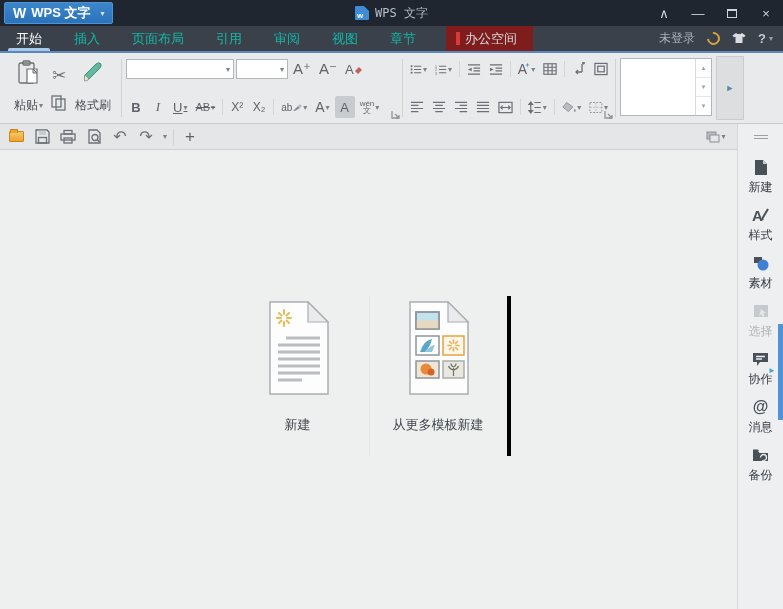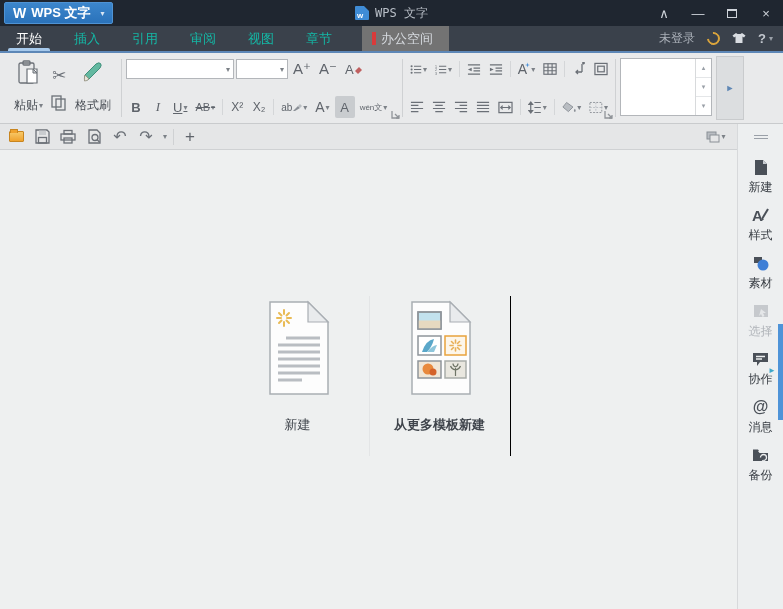--- a/index.html
+++ b/index.html
@@ -20,21 +20,21 @@
   .title-text { color:#b9bfc7; font-size:12px; font-family:"DejaVu Sans Mono","Liberation Mono",monospace; }
   .win-controls { margin-left:auto; display:flex; align-items:center; height:100%; }
   .win-btn { width:34px; height:100%; display:flex; align-items:center; justify-content:center; color:#cfd4da; font-size:13px; cursor:pointer; }
   .win-btn .maxbox { width:10px; height:9px; border:1px solid #cfd4da; border-top-width:2px; display:block; }
 
   
   .menubar { height:25px; background:#3a414b; display:flex; align-items:stretch; flex:0 0 auto; }
   .tab { padding:0 16px; display:flex; align-items:center; color:#14b8a6; font-size:13px; position:relative; cursor:pointer; }
   .tab.active { color:#ffffff; }
   .tab.active::after { content:""; position:absolute; left:8px; right:8px; bottom:0; height:3px; background:#a6c9ec; border-radius:2px 2px 0 0; }
-  .tab.special { background:#737373; color:#d6dadf; padding-left:10px; margin-left:14px; }
+  .tab.special { background:#7f1d1d; color:#d6dadf; padding-left:10px; margin-left:14px; }
   .tab.special::before { content:""; width:4px; height:13px; background:#d93b3b; margin-right:5px; display:inline-block; }
   .menu-right { margin-left:auto; display:flex; align-items:center; gap:12px; padding-right:10px; }
   .login-status { color:#aab0b8; font-size:12px; cursor:pointer; }
   .gold-ic { width:13px; height:13px; border:2px solid #d8a33c; border-radius:50%; border-left-color:transparent; transform:rotate(40deg); display:inline-block; cursor:pointer; }
   .help { color:#c3c8cf; font-size:13px; font-weight:bold; cursor:pointer; display:flex; align-items:center; gap:2px; }
   .help .dd { font-size:8px; font-weight:normal; color:#9aa0a8; }
   .blueline { height:2px; background:#5d87b7; flex:0 0 auto; }
 
   
   .ribbon { height:71px; background:#e9eaeb; border-bottom:1px solid #c9cbcd; display:flex; align-items:stretch; padding:3px 0 3px 4px; flex:0 0 auto; }
@@ -50,21 +50,21 @@
   .clip-grid { display:grid; grid-template-columns:auto auto auto; grid-auto-rows:30px; align-items:center; justify-items:center; column-gap:8px; padding:2px 6px; }
   .clip-grid .lbl { font-size:12px; color:#474c53; display:flex; align-items:center; cursor:pointer; }
   .scissors { font-size:17px; color:#6b7077; cursor:pointer; }
 
   .combo { background:#fff; border:1px solid #b3b6ba; height:20px; display:flex; align-items:center; cursor:pointer; }
   .combo .dd { margin-left:auto; margin-right:3px; }
   .combo.font-name { width:108px; }
   .combo.font-size { width:52px; }
   .bold { font-weight:bold; } .ital { font-style:italic; font-family:"Liberation Serif","DejaVu Serif",serif; } .und { text-decoration:underline; }
   .sup-sub { font-size:12px; }
-  .phonetic { display:flex; line-height:7px; font-size:8px; align-items:center; color:#5f646b; }
+  .phonetic { display:flex; flex-direction:column; line-height:7px; font-size:8px; align-items:center; color:#5f646b; }
 
   .gallery { width:92px; height:58px; background:#fff; border:1px solid #b3b6ba; margin:2px 0 0 4px; display:flex; }
   .gallery .gbtns { margin-left:auto; width:16px; display:flex; flex-direction:column; border-left:1px solid #d8dadc; }
   .gallery .gbtns span { flex:1; display:flex; align-items:center; justify-content:center; font-size:7px; color:#9aa0a8; cursor:pointer; border-bottom:1px solid #e4e6e8; }
   .collapse-strip { width:28px; margin-left:4px; background:#dcdee0; border:1px solid #c9cbcd; display:flex; align-items:center; justify-content:center; cursor:pointer; }
   .collapse-strip span { color:#5f87b5; font-size:9px; }
 
   
   .bottom-zone { flex:1; display:flex; min-height:0; }
   .left-col { width:737px; display:flex; flex-direction:column; }
@@ -72,21 +72,21 @@
   .qbtn { width:20px; height:20px; display:flex; align-items:center; justify-content:center; color:#6b7077; font-size:14px; cursor:pointer; border-radius:2px; }
   .folder-ic { width:15px; height:11px; background:linear-gradient(#f7c96a,#efa22d); border:1px solid #c8851f; border-radius:1px; position:relative; }
   .folder-ic::before { content:""; position:absolute; top:-3px; left:0; width:6px; height:3px; background:#efa22d; border:1px solid #c8851f; border-bottom:none; border-radius:1px 1px 0 0; }
   .qsep { width:1px; height:16px; background:#cfd1d3; }
   .plus { font-size:17px; color:#5f646b; }
   .qspacer { flex:1; }
 
   
   .canvas { flex:1; background:#eef0f0; display:flex; justify-content:center; padding-top:146px; }
   .action-card { width:142px; height:160px; display:flex; flex-direction:column; align-items:center; cursor:pointer; }
-  .action-card.mid { border-left:1px solid #e3e5e6; border-right:1px solid #000000;font-weight:bold; }
+  .action-card.mid { border-left:1px solid #e3e5e6; border-right:4px solid #000000; }
   .action-label { margin-top:16px; font-size:13px; color:#3f444b; }
 
   
   .sidebar { width:46px; background:#edeff0; border-left:1px solid #d7d9db; display:flex; flex-direction:column; position:relative; }
   .sb-head { height:26px; border-bottom:1px solid #d7d9db00; display:flex; flex-direction:column; align-items:center; justify-content:center; gap:2px; cursor:pointer; }
   .sb-head i { width:14px; height:1px; background:#9aa0a8; display:block; }
   .sb-items { display:flex; flex-direction:column; align-items:center; padding-top:8px; gap:10px; }
   .sb-item { display:flex; flex-direction:column; align-items:center; gap:3px; cursor:pointer; width:100%; }
   .sb-item .sb-ic { height:18px; display:flex; align-items:center; justify-content:center; }
   .sb-item .sb-label { font-size:12px; color:#3c4147; }
@@ -122,20 +122,21 @@
       <span class="win-btn">
           <span class="maxbox"></span>
         </span>
       <span class="win-btn">×</span>
     </div>
   </div>
 
   <div class="menubar">
     <div class="tab active">开始</div>
     <div class="tab">插入</div>
+    <div class="tab">页面布局</div>
     <div class="tab">引用</div>
     <div class="tab">审阅</div>
     <div class="tab">视图</div>
     <div class="tab">章节</div>
     <div class="tab special">办公空间</div>
     <div class="menu-right">
       <span class="login-status">未登录</span>
       <span class="gold-ic"></span>
       <span>
         <svg width="14" height="12" viewBox="0 0 14 12">

